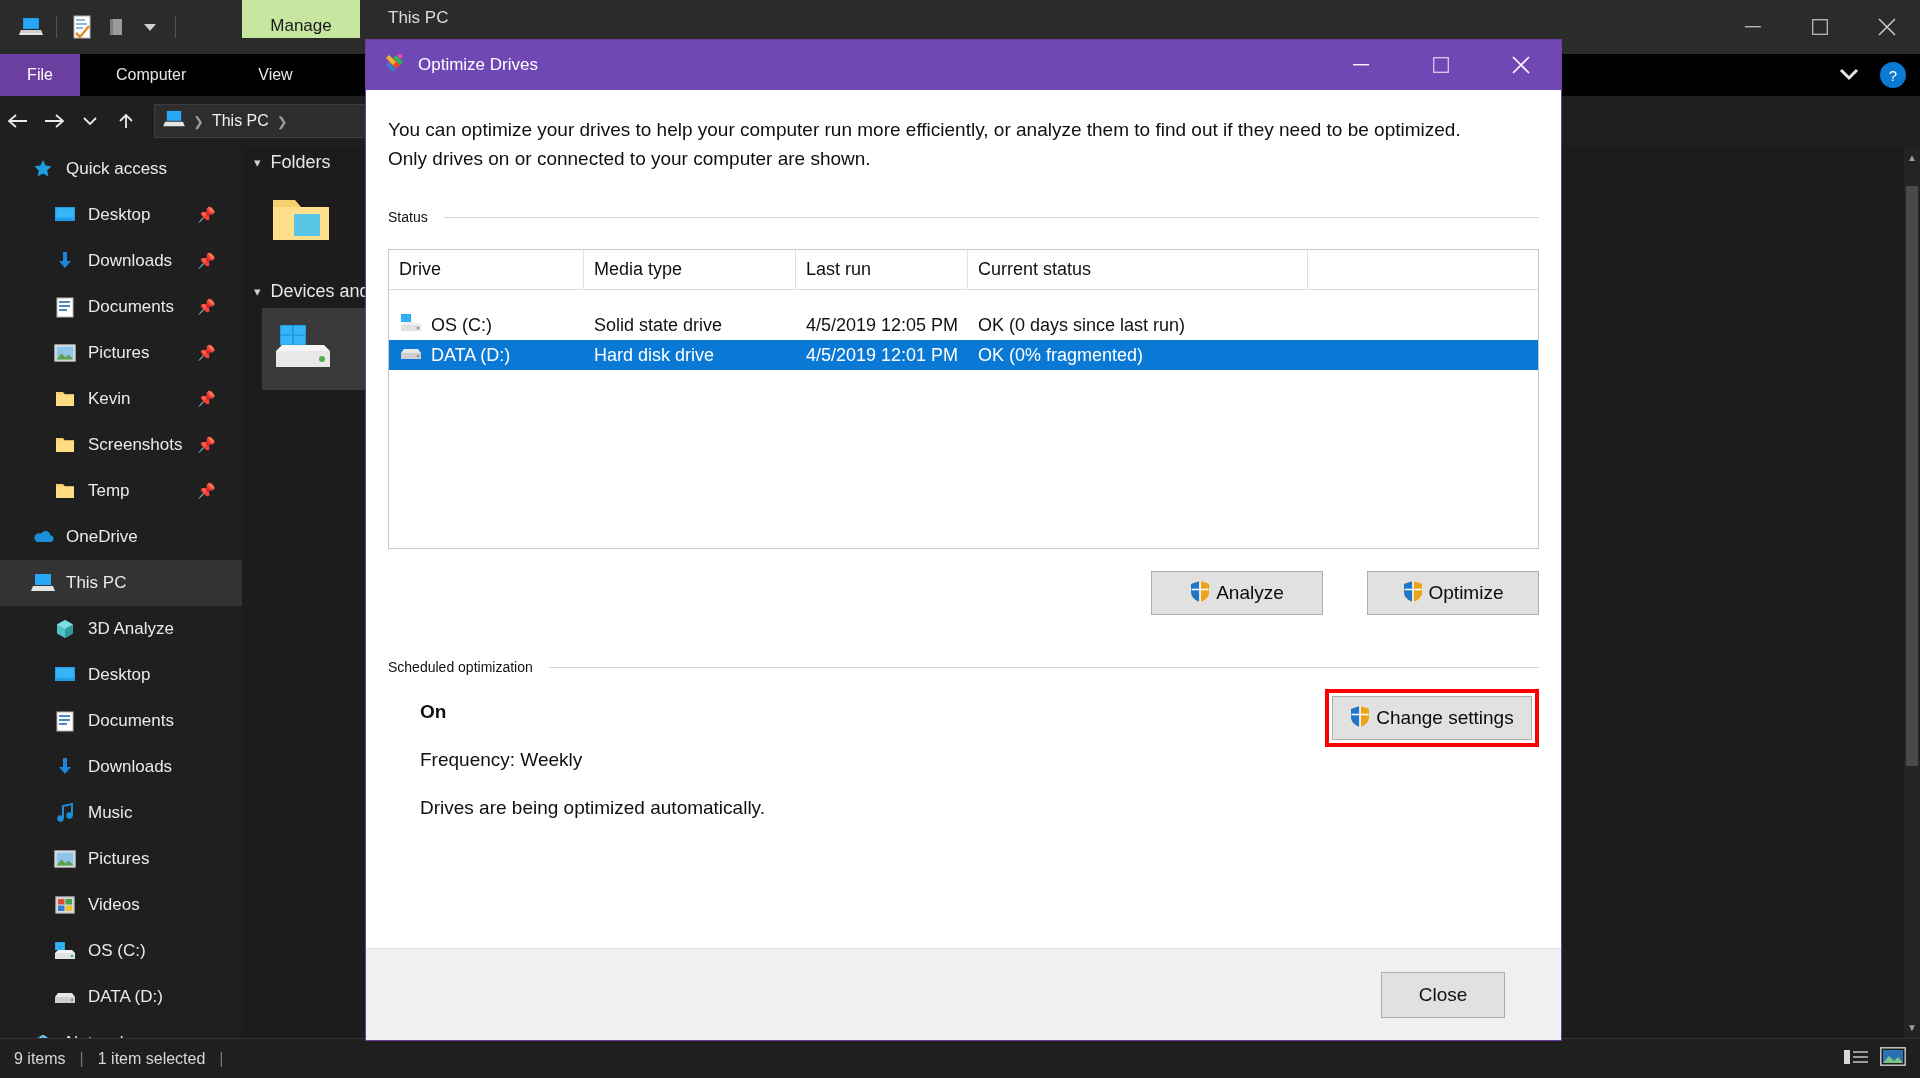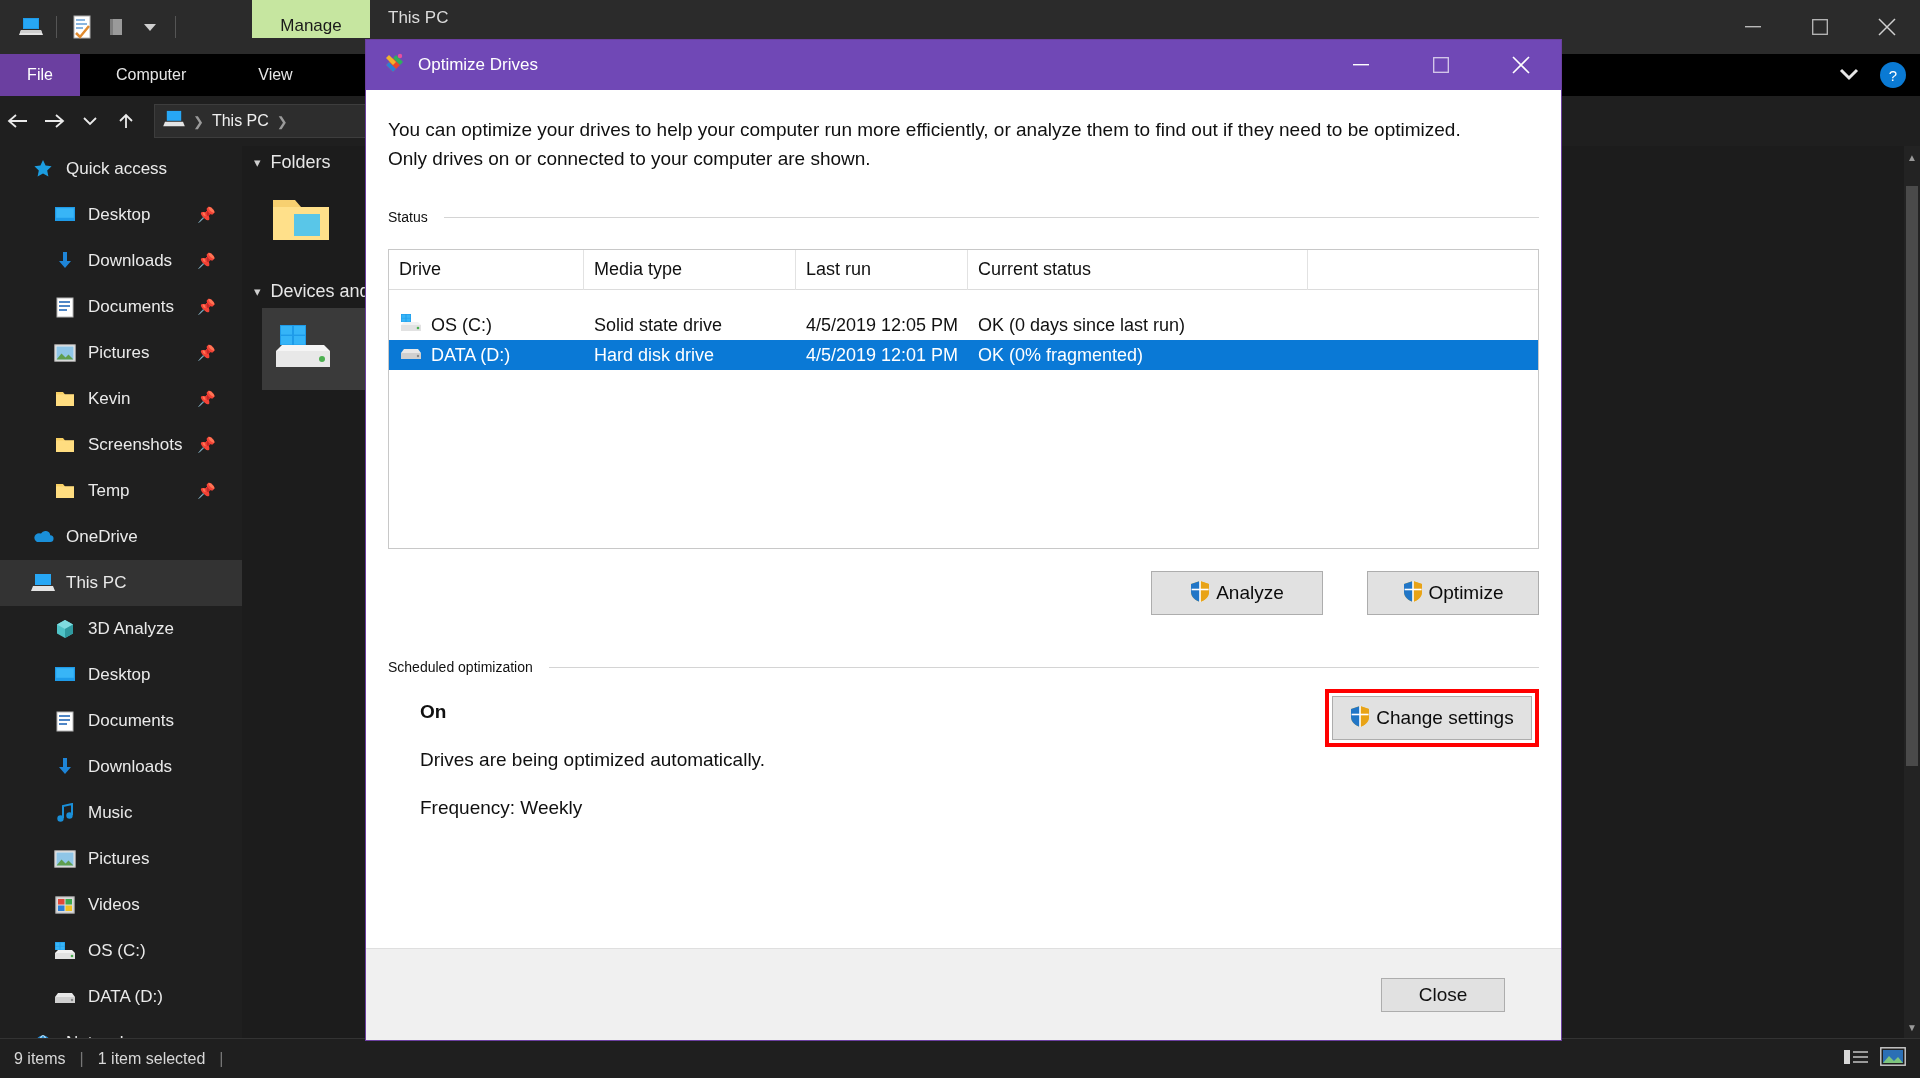--- a/index.html
+++ b/index.html
@@ -24,21 +24,21 @@
     display: flex; align-items: center;
   }
   .qat-icons { display: flex; align-items: center; gap: 0px; padding-left: 14px; }
   .qat-btn {
     width: 34px; height: 34px;
     display: flex; align-items: center; justify-content: center;
   }
   .qat-sep { width: 1px; height: 22px; background: #555; margin: 0 8px; }
 
   .tab-manage {
-    position: absolute; left: 252px; top: 0; width: 118px; height: 38px;
+    position: absolute; left: 242px; top: 0; width: 118px; height: 38px;
     background: #c6e6a0; color: #1a1a1a;
     font-size: 17px; display: flex; align-items: flex-end; justify-content: center;
     padding-bottom: 2px;
   }
   .win-title {
     position: absolute; left: 388px; top: 8px;
     font-size: 17px; color: #dcdcdc;
   }
   .win-ctrl-group {
     position: absolute; right: 0; top: 0; height: 54px; display: flex;
@@ -207,21 +207,21 @@
   .sched-on { font-size: 19px; font-weight: bold; }
   .sched-line { font-size: 19px; margin-top: 26px; }
   .sched-btn-pos { position: absolute; right: 0; top: -12px; }
 
   .dlg-footer {
     position: absolute; left: 0; right: 0; bottom: 0; height: 92px;
     background: #f0f0f0; border-top: 1px solid #dfdfdf;
     display: flex; align-items: center; justify-content: flex-end; padding-right: 56px;
   }
   .close-btn {
-    width: 124px; height: 34px; background: #e1e1e1; border: 1px solid #adadad;
+    width: 124px; height: 46px; background: #e1e1e1; border: 1px solid #adadad;
     display: flex; align-items: center; justify-content: center; font-size: 19px; color: #111; text-align: center;
   }
 </style>
 </head>
 <body>
 
 <div id="explorer">
 
   <div class="qat-bar">
     <div class="qat-icons">
@@ -754,22 +754,22 @@
       </div>
     </div>
 
     <div class="sched">
       <div class="sect-hdr">
         <span class="lbl">Scheduled optimization</span>
         <span class="rule"></span>
       </div>
       <div class="sched-body">
         <div class="sched-on">On</div>
+        <div class="sched-line">Frequency: Weekly</div>
         <div class="sched-line">Drives are being optimized automatically.</div>
-        <div class="sched-line">Frequency: Weekly</div>
 
         <div class="sched-btn-pos">
           <div class="highlight-wrap">
             <div class="wbtn" style="min-width:200px">
               <span>
                 <svg width="20" height="22" viewBox="0 0 20 22">
                     <path d="M10 1L19 4v8c0 5-4.3 8.3-9 10C5.3 20.3 1 17 1 12V4z" fill="#f0b323"></path>
                     <path d="M10 1L19 4v8c0 5-4.3 8.3-9 10z" fill="#e8a317"></path>
                     <path d="M10 1L1 4v8c0 5 4.3 8.3 9 10V1z" fill="#2176c7"></path>
                     <path d="M10 1v21" stroke="#ffffff" stroke-width="1.6"></path>

